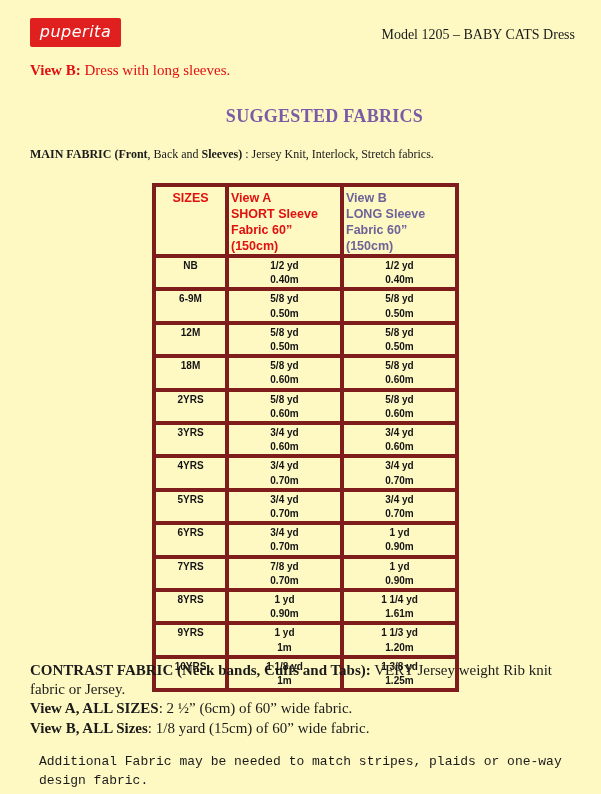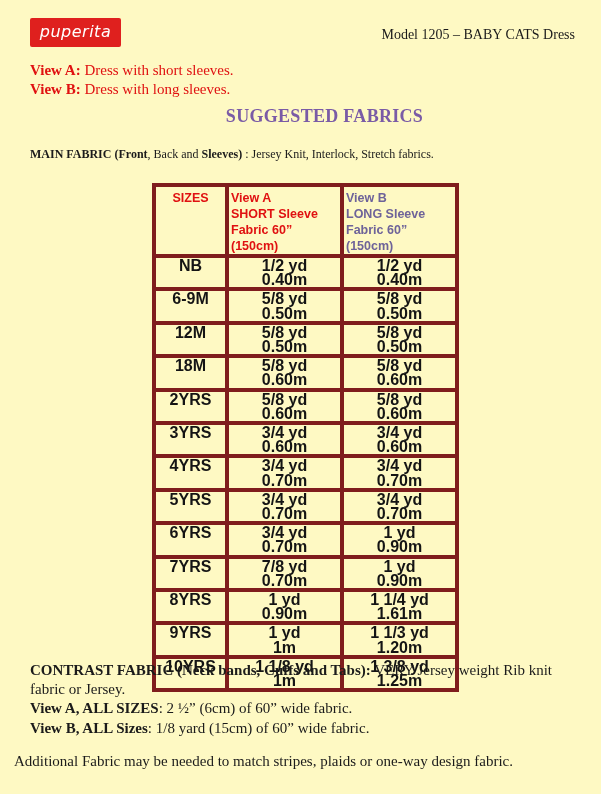--- a/index.html
+++ b/index.html
@@ -72,51 +72,50 @@
     font-size:12.5px;line-height:16px;
     text-align:left;
     padding-top:3px;
     font-weight:bold;
   }
   th.sizes-h{text-align:center !important;padding-left:2px !important;color:#e01111;}
   th.va-h{color:#e01111;}
   th.vb-h{color:#6e6399;}
   tbody tr{height:29.5px;}
   tbody td{
-    font-size:16px;line-height:14.2px;
+    font-size:10px;line-height:14.2px;
     font-weight:bold;
     text-align:center;
     color:#141414;
   }
   
   .contrast{
     position:absolute;left:30px;top:661px;width:556px;
     font-size:15px;line-height:19.2px;
   }
   .contrast p{margin:0;}
   .additional{
-    position:absolute;left:14px;top:752px;width:560px;
+    position:absolute;left:39px;top:752px;width:560px;
     margin:0;
-    font-size:15px;line-height:19px;
+    font-size:13px;line-height:19px;font-family:Liberation Mono, monospace;
   }
   b{font-weight:bold;}
 </style>
 </head>
 <body>
 
 <div class="page">
 
   <div class="logo">
     <span>puperita</span>
   </div>
 
   <div class="model">Model 1205 – BABY CATS Dress</div>
 
   <div class="intro">
-    <p><b>View A:</b><span> Dress with short sleeves.</span></p>
     <p><b>View B:</b><span> Dress with long sleeves.</span></p>
   </div>
 
   <div class="section-title">SUGGESTED FABRICS</div>
 
   <p class="main-fabric"><b>MAIN FABRIC (Front</b><span>, Back and </span><b>Sleeves)</b><span> : Jersey Knit, Interlock, Stretch fabrics.</span></p>
 
   <table class="fabric">
     <colgroup>
         <col class="c-size">

